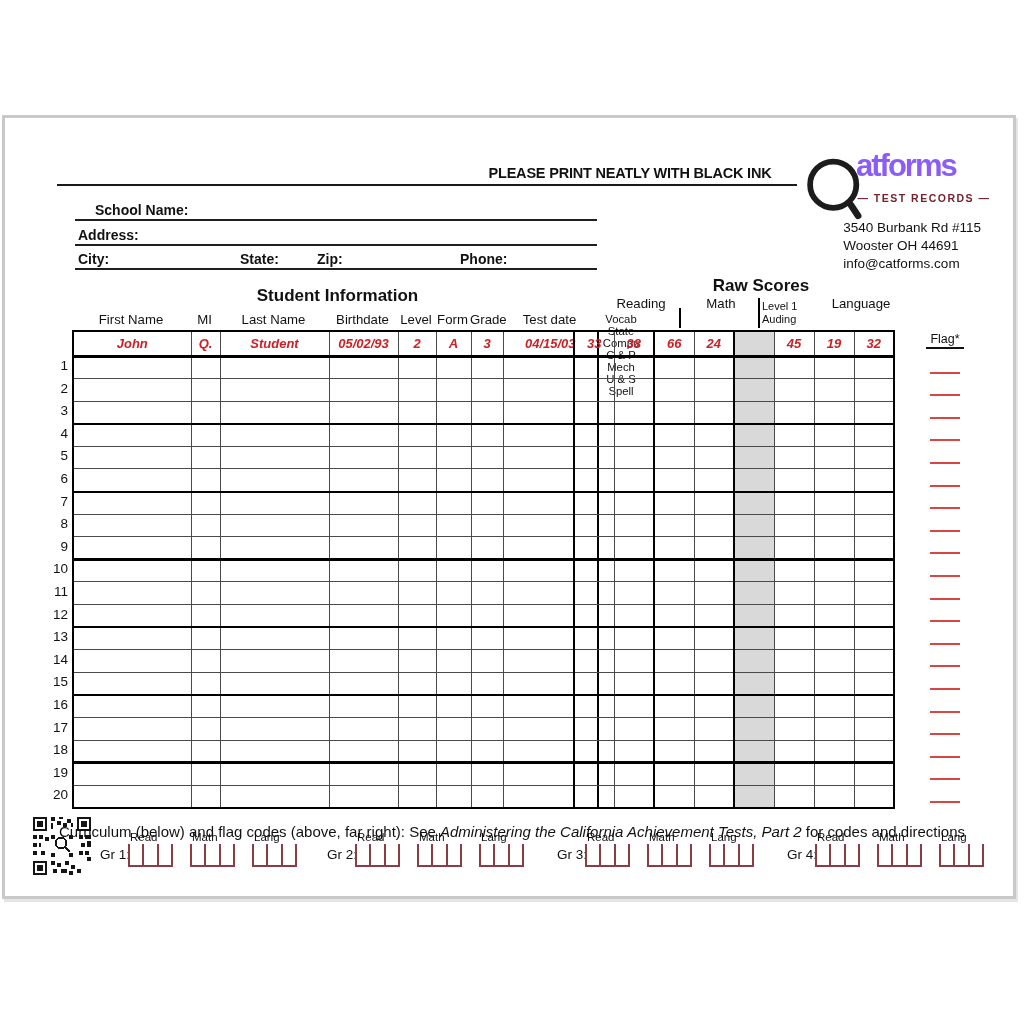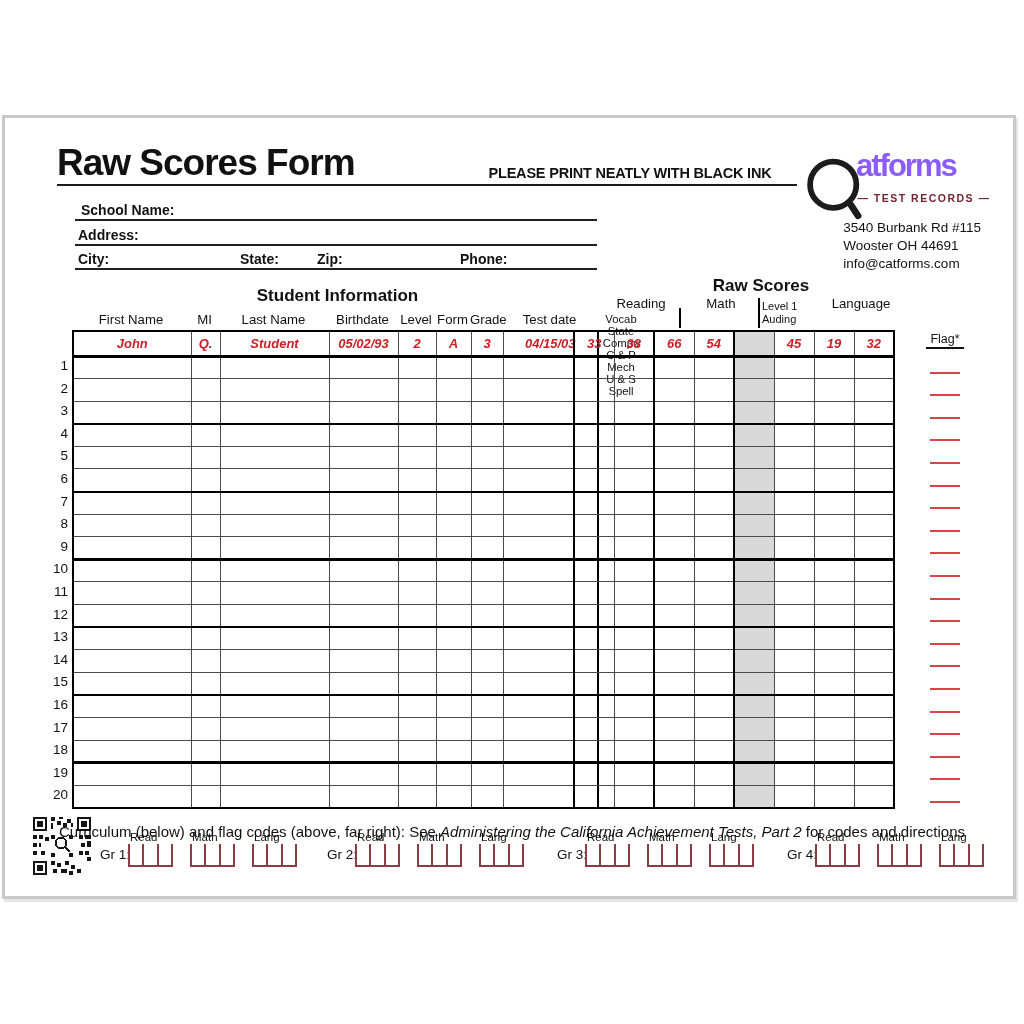--- a/index.html
+++ b/index.html
@@ -77,38 +77,37 @@
   .comb-label { position:absolute; top:-13px; left:2px; font-size:11.5px; }
   .comb { display:flex; height:100%; border-bottom:2px solid var(--box_maroon,#8b3d46); }
   .comb i { flex:1; border-left:2px solid var(--box_maroon,#8b3d46); }
   .comb i:last-child { border-right:2px solid var(--box_maroon,#8b3d46); }
 </style>
 </head>
 <body>
 
 <div class="page">
 
-  <div class="abs title">Raw Scores Form</div>
   <div class="abs rule"></div>
   <div class="abs print-notice">PLEASE PRINT NEATLY WITH BLACK INK</div>
 
   <svg class="abs logo-svg" width="64" height="64" viewBox="0 0 72 72">
     <circle cx="34" cy="30" r="26" fill="none" stroke="#1c1c1c" stroke-width="6.5"></circle>
     <line x1="54" y1="53" x2="62" y2="65" stroke="#1c1c1c" stroke-width="7.5" stroke-linecap="round"></line>
   </svg>
   <div class="abs brand">atforms</div>
   <div class="abs brand-sub">— TEST RECORDS —</div>
 
   <div class="abs company-address">
     <div>3540 Burbank Rd #115</div>
     <div>Wooster OH 44691</div>
     <div>info@catforms.com</div>
   </div>
 
-  <span class="abs f-label" style="left:76px; top:84px;">School Name:</span>
+  <span class="abs f-label" style="left:90px; top:84px;">School Name:</span>
   <div class="abs u-line" style="left:70px; top:101px; width:522px;"></div>
 
   <span class="abs f-label" style="left:73px; top:109px;">Address:</span>
   <div class="abs u-line" style="left:70px; top:126px; width:522px;"></div>
 
   <span class="abs f-label" style="left:73px; top:133px;">City:</span>
   <span class="abs f-label" style="left:235px; top:133px;">State:</span>
   <span class="abs f-label" style="left:312px; top:133px;">Zip:</span>
   <span class="abs f-label" style="left:455px; top:133px;">Phone:</span>
   <div class="abs u-line" style="left:70px; top:150px; width:522px;"></div>
@@ -408,21 +407,21 @@
       <col style="width:40px">
         <col style="width:40px">
         <col style="width:40px">
         <col style="width:40px">
     </colgroup>
     <tbody>
       <tr class="sample-row">
         <td>33</td>
         <td>38</td>
         <td class="b-left">66</td>
-        <td>54</td>
+        <td>24</td>
         <td class="auding b-left"></td>
         <td>45</td>
         <td>19</td>
         <td>32</td>
       </tr>
     <tr class="">
           <td></td>
           <td></td>
           <td class="b-left"></td>
           <td></td>

